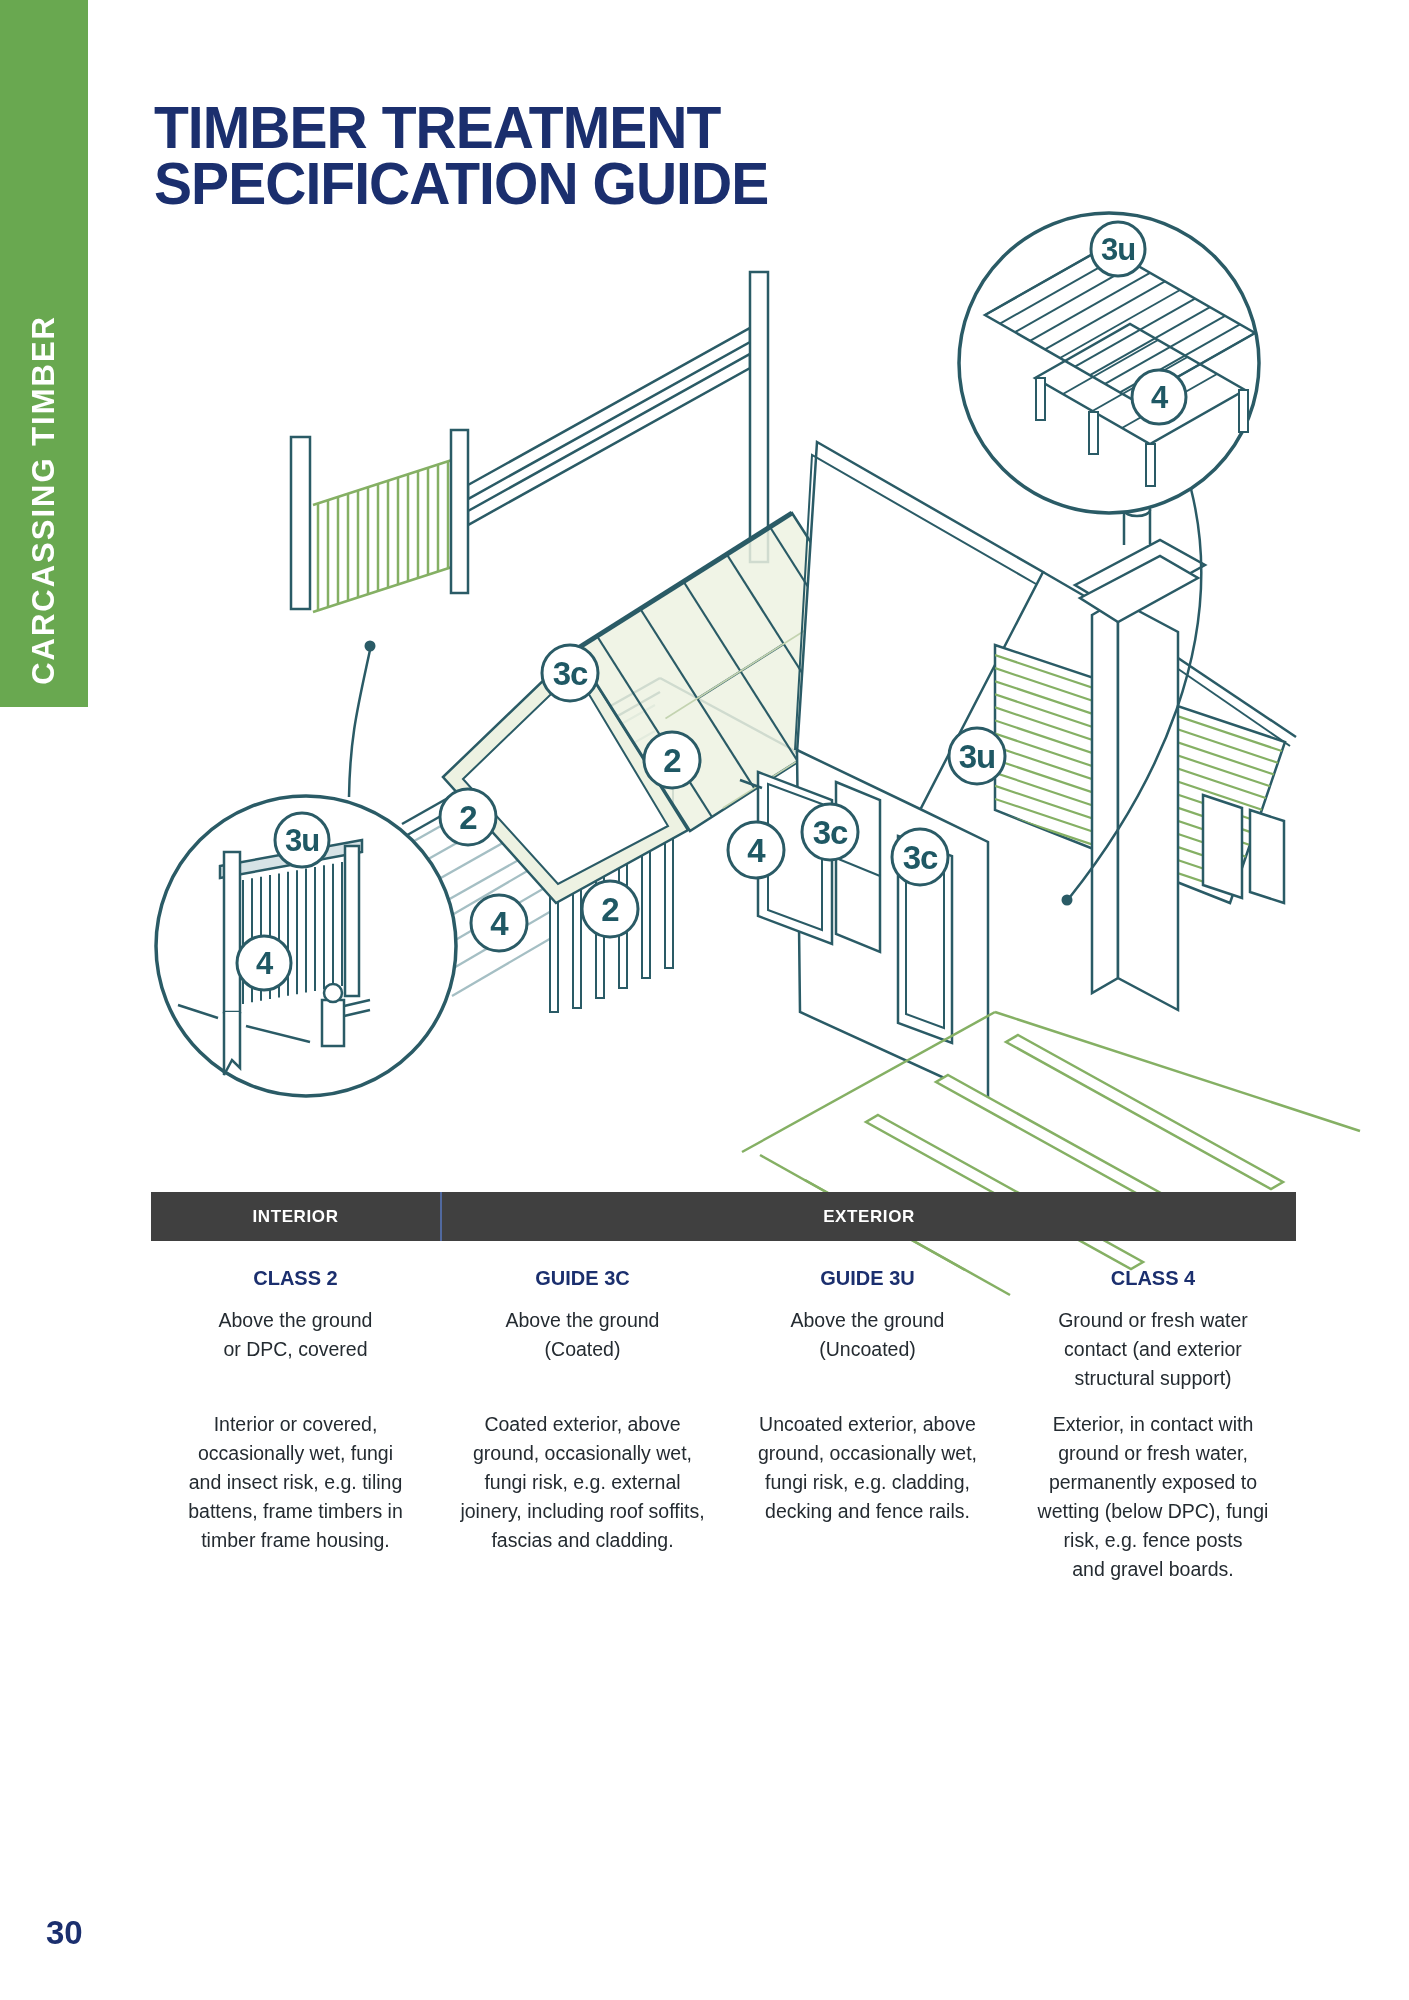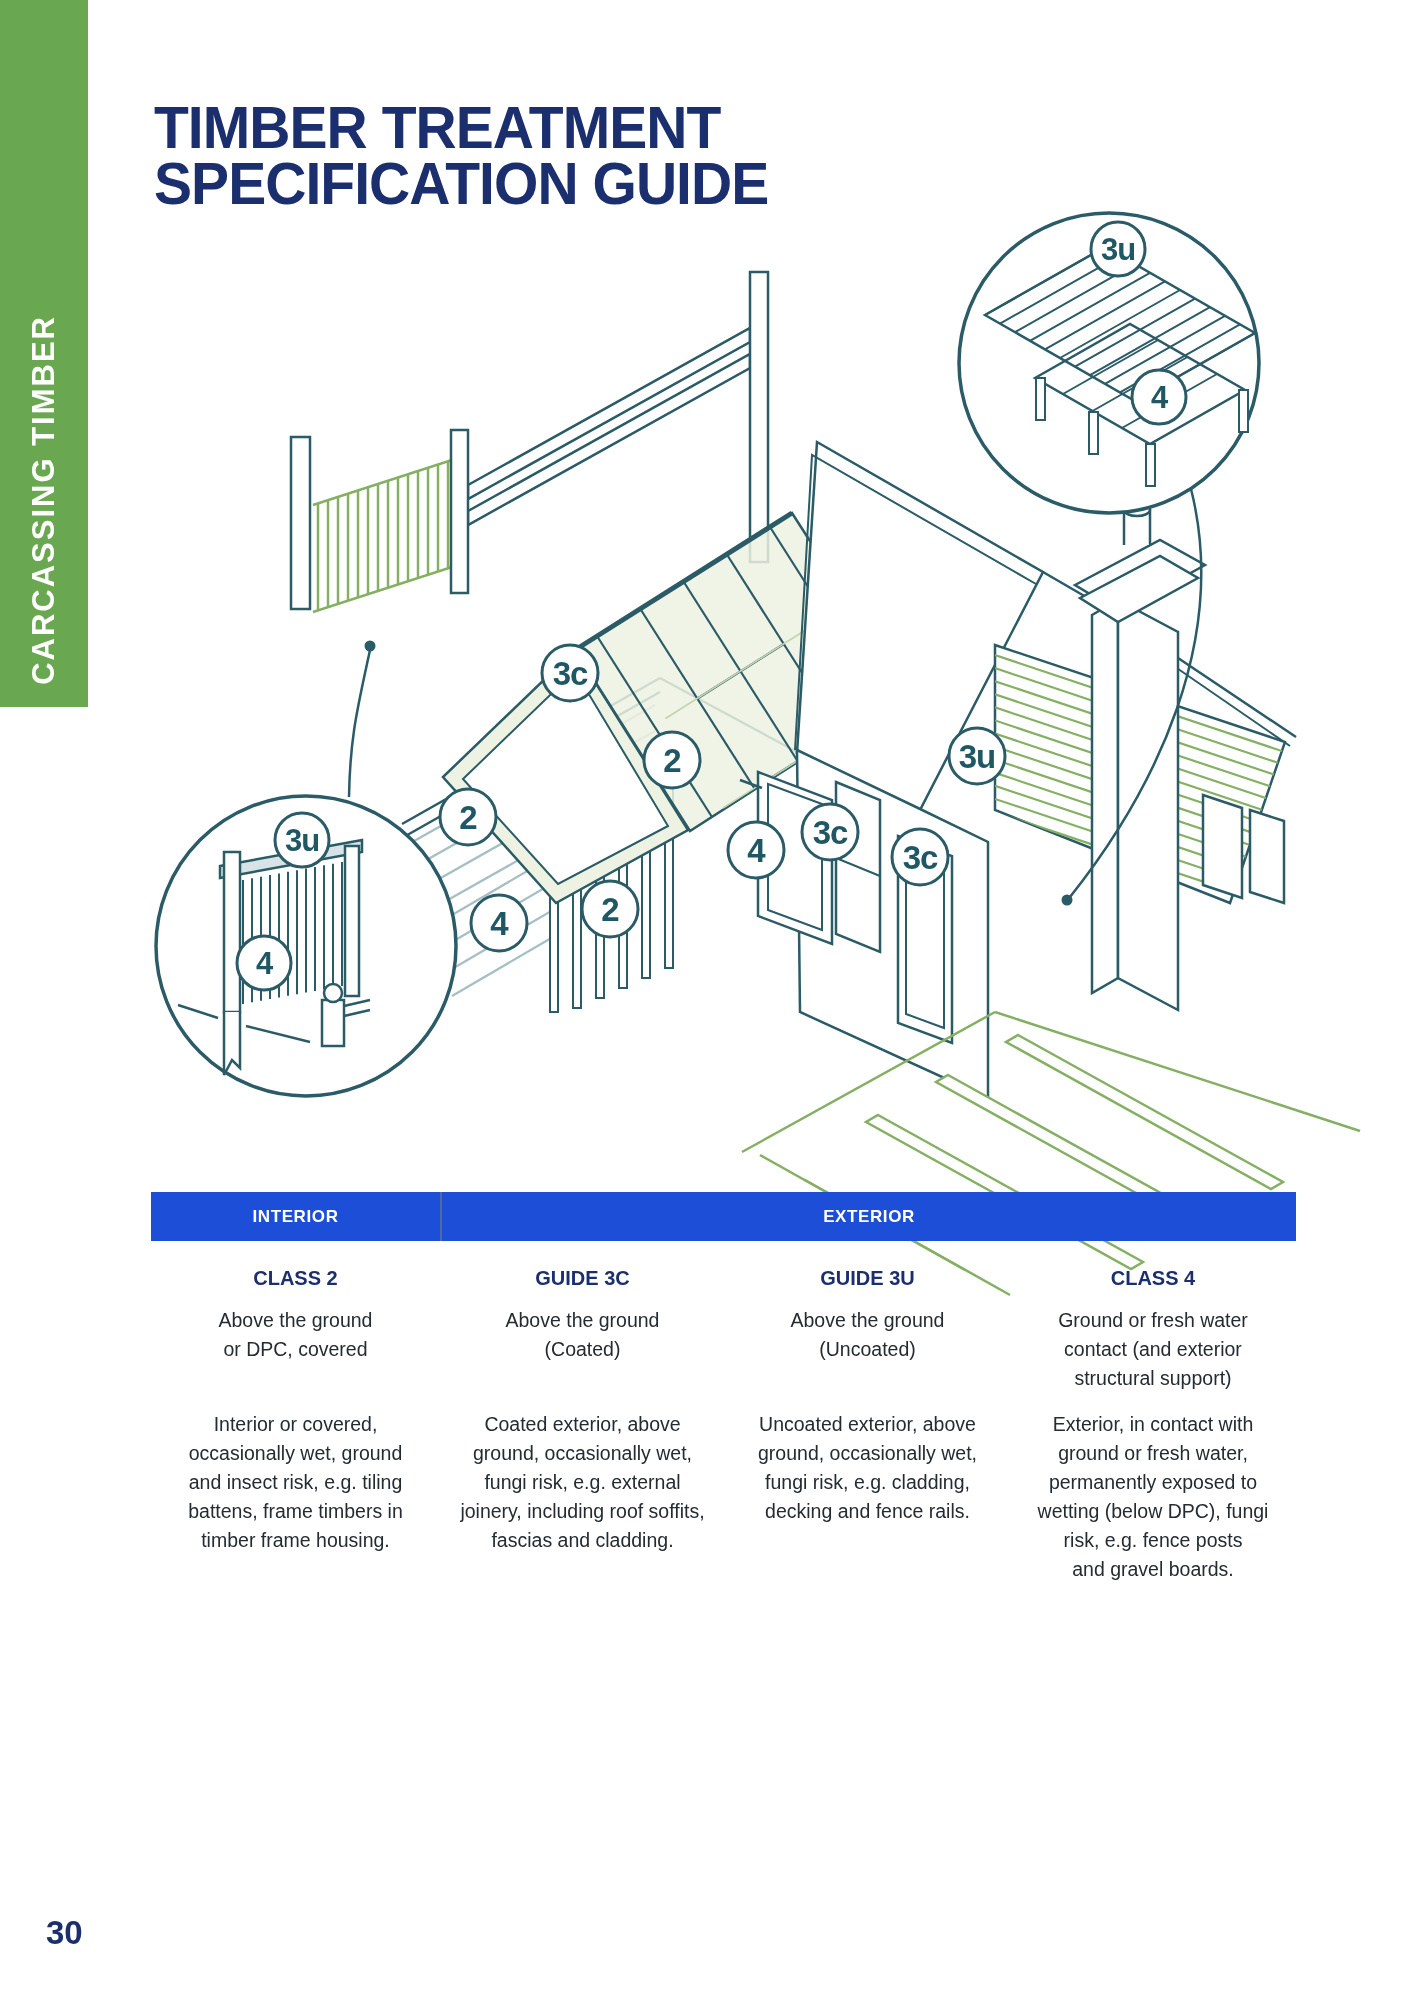--- a/index.html
+++ b/index.html
@@ -11,21 +11,21 @@
         display:flex;align-items:center;justify-content:center;}
   .sidebar-label{writing-mode:vertical-rl;transform:rotate(180deg);
         color:#ffffff;font-weight:700;font-size:31px;letter-spacing:2px;white-space:nowrap;}
   
   .title{position:absolute;left:154px;top:100px;color:#1B2F6E;font-weight:700;
         font-size:60px;line-height:56px;letter-spacing:-1px;transform:scaleX(.95);
         transform-origin:left top;}
   
   svg.art{position:absolute;left:0;top:0;}
   
-  .band{position:absolute;left:151px;top:1192px;width:1145px;height:49px;background:#1d4ed8;
+  .band{position:absolute;left:151px;top:1192px;width:1145px;height:49px;background:#404040;
         display:flex;color:#fff;font-weight:700;font-size:17px;letter-spacing:.6px;}
   .band-cell{display:flex;align-items:center;justify-content:center;height:100%;}
   .band-cell.interior{width:289px;border-right:2px solid #51699f;}
   .band-cell.exterior{flex:1;border-radius:15px;}
   .cols{position:absolute;left:151px;top:1262px;width:1145px;
         display:grid;grid-template-columns:289px 285px 285px 286px;}
   .col{position:relative;text-align:center;height:270px;}
   .class-title{color:#1B2F6E;font-weight:700;font-size:20px;line-height:32px;margin:0 0 4px 0;}
   .class-sub{color:#242B31;font-size:19.5px;line-height:29px;white-space:pre-line;margin-top:12px;}
   .class-body{position:absolute;top:148px;left:0;right:0;color:#242B31;font-size:19.5px;
@@ -321,21 +321,21 @@
     <div class="band-cell interior">INTERIOR</div>
     <div class="band-cell exterior">EXTERIOR</div>
   </div>
 
   <div class="cols">
     <div class="col">
       <div class="class-title">CLASS 2</div>
       <div class="class-sub">Above the ground
 or DPC, covered</div>
       <div class="class-body">Interior or covered,
-occasionally wet, ground
+occasionally wet, fungi
 and insect risk, e.g. tiling
 battens, frame timbers in
 timber frame housing.</div>
     </div>
     <div class="col">
       <div class="class-title">GUIDE 3C</div>
       <div class="class-sub">Above the ground
 (Coated)</div>
       <div class="class-body">Coated exterior, above
 ground, occasionally wet,

